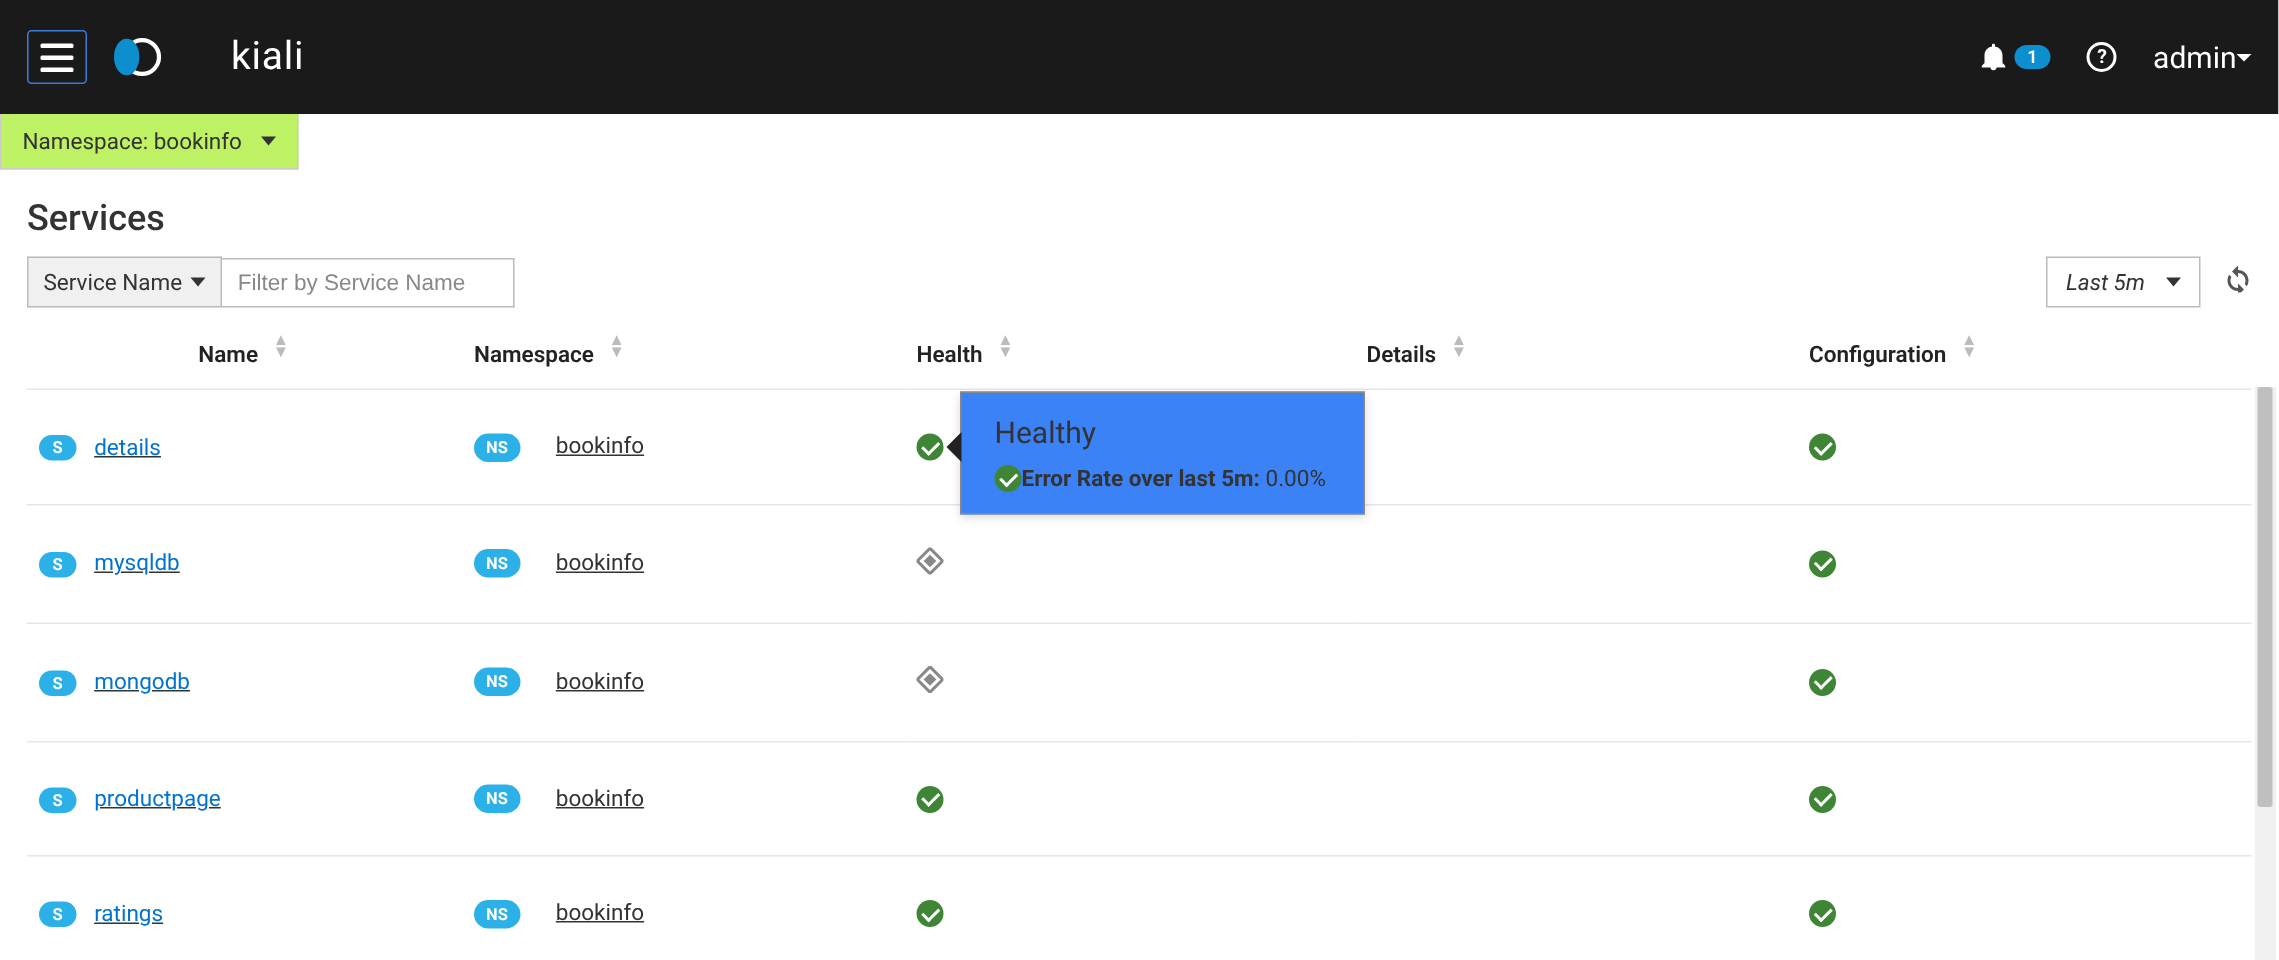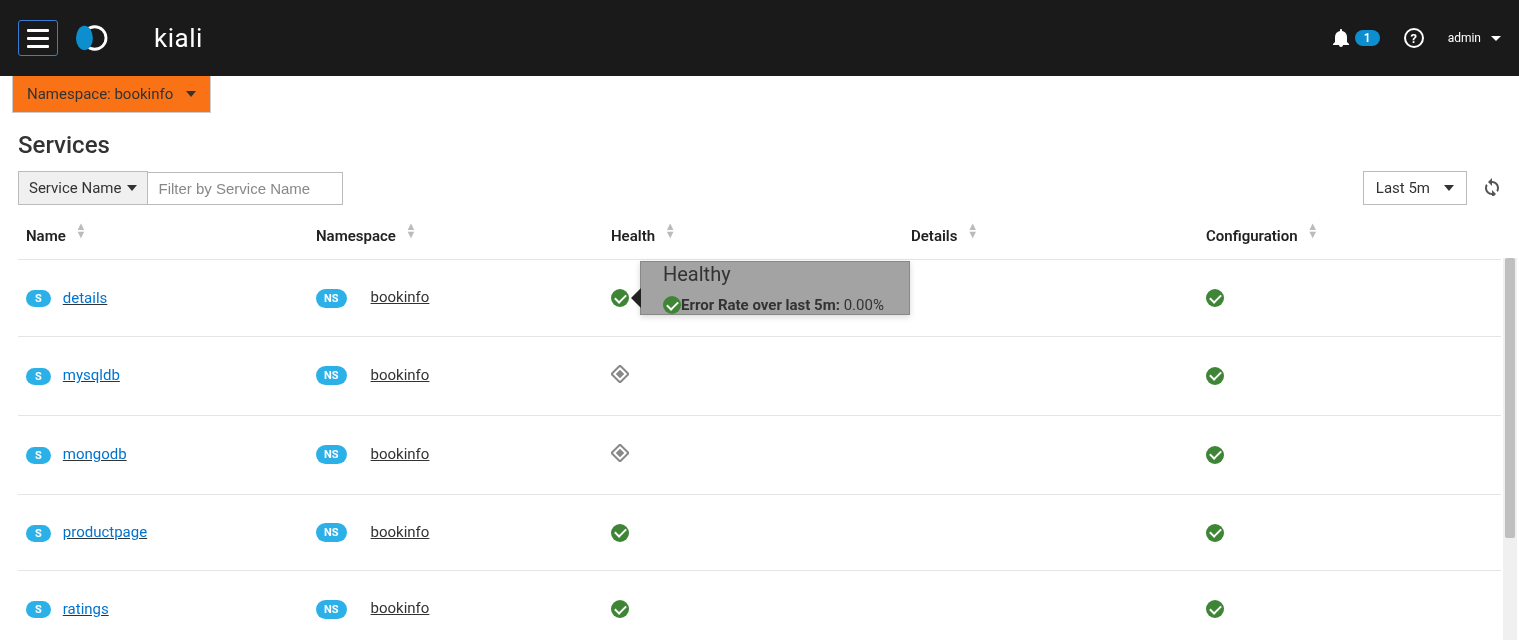--- a/index.html
+++ b/index.html
@@ -28,36 +28,36 @@
       cursor: pointer;
     }
     .hamburger-box span { display: block; width: 22px; height: 3px; background: #fff; border-radius: 1px; }
     .logo-group { display: flex; align-items: center; gap: 8px; }
     .logo-svg { width: 38px; height: 30px; }
     .logo-text { color: #fff; font-size: 26px; font-weight: 400; letter-spacing: 0.5px; margin-left: 36px; }
     .topbar-right { display: flex; align-items: center; gap: 24px; color: #fff; }
     .bell-area { display: flex; align-items: center; gap: 6px; cursor: pointer; }
     .badge-pill { background: #0d8ecf; color: #fff; border-radius: 10px; padding: 1px 9px; font-size: 12px; font-weight: 600; }
     .help-circle { width: 20px; height: 20px; border: 2px solid #fff; border-radius: 50%; display: flex; align-items: center; justify-content: center; font-size: 13px; font-weight: bold; cursor: pointer; }
-    .user-area { display: flex; align-items: center; gap: 10px; cursor: pointer; font-size: 12px; }
+    .user-area { display: flex; align-items: center; cursor: pointer; font-size: 20px; }
     .caret-down { width: 0; height: 0; border-left: 5px solid transparent; border-right: 5px solid transparent; border-top: 5px solid #fff; }
     
     
     .ns-row { padding: 0; }
     .ns-select {
       display: inline-flex;
       align-items: center;
       gap: 13px;
       border: 1px solid #ccc;
       border-top: none;
       padding: 9px 14px;
-      margin-left: 12px;
+      margin-left: 0;
       cursor: pointer;
       font-size: 15px;
-      background: #f97316;
+      background: #bef264;
     }
     .caret-dark { width: 0; height: 0; border-left: 5px solid transparent; border-right: 5px solid transparent; border-top: 6px solid #333; }
     
     
     .page-title { font-size: 24px; font-weight: 500; padding: 18px 18px 12px; }
     
     
     .filter-row {
       display: flex;
       align-items: flex-end;
@@ -87,20 +87,21 @@
     .filter-right { display: flex; align-items: center; gap: 16px; }
     .time-select {
       border: 1px solid #bbb;
       padding: 7px 12px;
       display: flex;
       align-items: center;
       gap: 14px;
       cursor: pointer;
       font-size: 15px;
       background: #fff;
+      font-style: italic;
     }
     .refresh-btn { cursor: pointer; color: #555; }
     
     
     .table-wrap { padding: 0 18px; position: relative; }
     table { width: 100%; border-collapse: collapse; }
     thead th {
       text-align: left;
       font-weight: 600;
       font-size: 15px;
@@ -158,24 +159,24 @@
     }
     .health-unknown {
       display: inline-flex;
       align-items: center;
       justify-content: center;
     }
     
     
     .tooltip {
       position: absolute;
-      background: #a3a3a3;
+      background: #3b82f6;
       border: 1px solid #888;
       box-shadow: 0 2px 6px rgba(0,0,0,0.15);
-      padding: 0 22px;
+      padding: 14px 22px;
       top: 44px;
       left: 640px;
       min-width: 270px;
     }
     .tooltip-arrow {
       position: absolute;
       left: -10px;
       top: 26px;
       width: 0;
       height: 0;
@@ -200,21 +201,21 @@
       position: absolute;
       top: 0;
       left: 2px;
       width: 10px;
       height: 280px;
       background: #bfbfbf;
       border-radius: 2px;
     }
     
     
-    .col-name { width: 290px; }
+    .col-name { width: 290px; text-align: center; }
     .col-ns { width: 295px; }
     .col-health { width: 300px; }
     .col-details { width: 295px; }
     .col-config { }
   </style>
 </head>
 <body>
 
 <div class="topbar">
   <div class="topbar-left">

